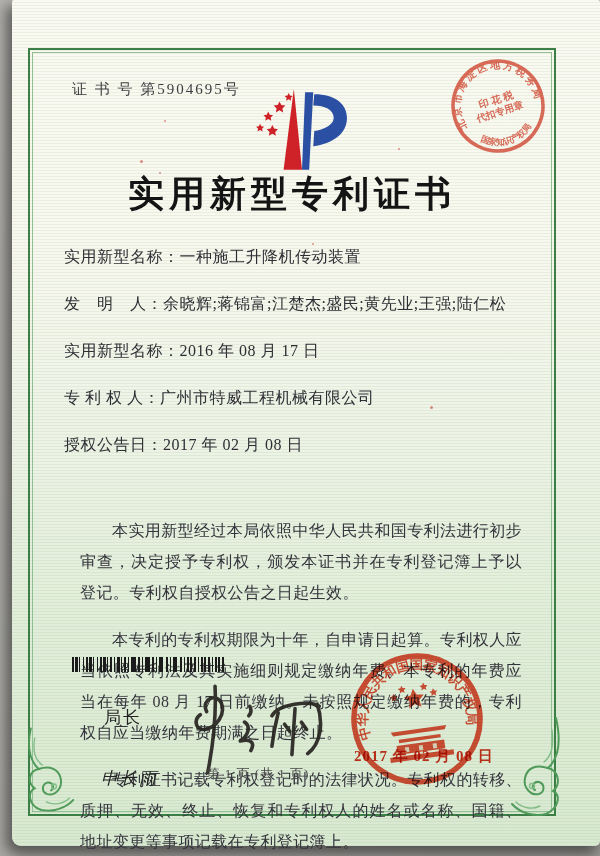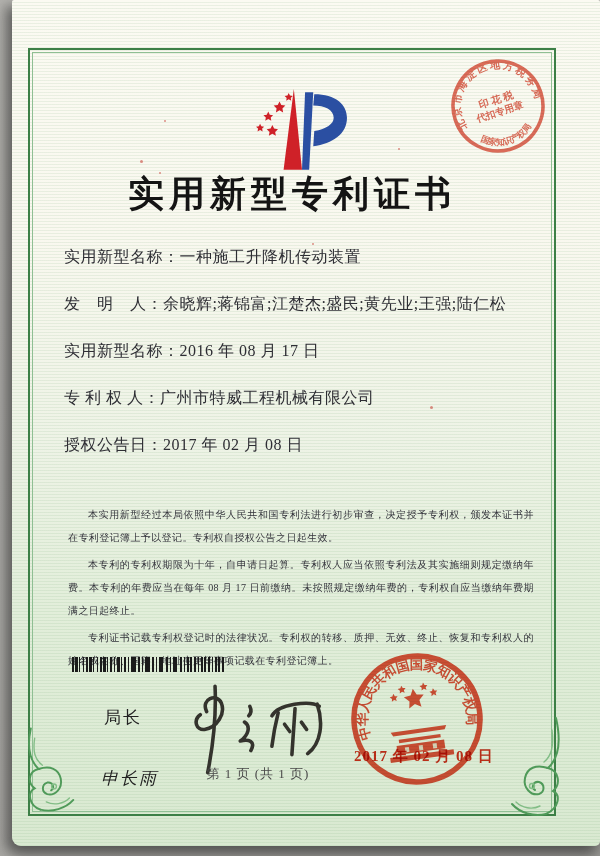--- a/index.html
+++ b/index.html
@@ -23,21 +23,21 @@
   .title{
     position:absolute;left:0;right:28px;top:170px;text-align:center;
     font-size:36px;font-weight:700;letter-spacing:5px;color:#141414;
     font-family:"Liberation Serif","DejaVu Serif",serif;
   }
   .fields{position:absolute;left:52px;top:244px;right:34px;color:#2e2e34;}
   .field-row{font-size:16px;line-height:26px;margin-bottom:21px;white-space:nowrap;}
   .field-label{letter-spacing:.5px;}
   .field-value{letter-spacing:.5px;}
   .paras{position:absolute;left:52px;top:499px;width:474px;color:#34343c;}
-  .paras p{margin:4px;font-size:10px;line-height:23px;text-indent:2em;text-align:justify;letter-spacing:.4px;}
+  .paras p{margin:16px;font-size:16px;line-height:31px;text-indent:2em;text-align:justify;letter-spacing:.4px;}
   .barcode{
     position:absolute;left:60px;top:657px;width:152px;height:15px;
     background:repeating-linear-gradient(90deg,#1b1b1b 0 1.5px,transparent 1.5px 3px,#1b1b1b 3px 5.5px,transparent 5.5px 6.5px,#1b1b1b 6.5px 7.5px,transparent 7.5px 10.5px,#1b1b1b 10.5px 12px,transparent 12px 14px);
   }
   .sig-post{position:absolute;left:92px;top:706px;font-size:17px;color:#222;letter-spacing:2px;font-family:"Liberation Sans","DejaVu Sans",sans-serif;}
   .sig-name{position:absolute;left:89px;top:767px;font-size:17px;color:#222;letter-spacing:2px;font-family:"Liberation Sans","DejaVu Sans",sans-serif;font-style:italic;}
   .sig-script{position:absolute;left:162px;top:680px;width:160px;height:100px;}
   .seal-main{position:absolute;left:337px;top:651px;width:136px;height:136px;opacity:.88;transform:rotate(-8deg);mix-blend-mode:multiply;}
   .seal-date{
     position:absolute;left:342px;top:747px;width:150px;font-size:15px;font-weight:700;
@@ -53,20 +53,21 @@
 </style>
 </head>
 <body>
 
 <div class="paper">
 
   <div class="frame">
     <div class="frame-inner"></div>
   </div>
 
+  <div class="cert-no">证 书 号 第5904695号</div>
 
   <svg class="logo" viewBox="0 0 100 90">
     <defs>
       <path id="star" d="M0,-10 L2.94,-4.05 L9.51,-3.09 L4.76,1.55 L5.88,8.09 L0,4.6 L-5.88,8.09 L-4.76,1.55 L-9.51,-3.09 L-2.94,-4.05 Z"></path>
     </defs>
     <polygon points="53,8 61,8 57,84 50,84" fill="#2b4fa2"></polygon>
     <path d="M62,10 C83,10 94,20 94,33 C94,49 80,58 61,61 L62,46 C74,44 81,39 81,33 C81,25 72,21 61,21 Z" fill="#2b4fa2"></path>
     <polygon points="42,5 50,84 32,84" fill="#cf2128"></polygon>
     <use href="#star" transform="translate(37,13) scale(0.42)" fill="#cf2128"></use>
     <use href="#star" transform="translate(28,23) scale(0.60)" fill="#cf2128"></use>

